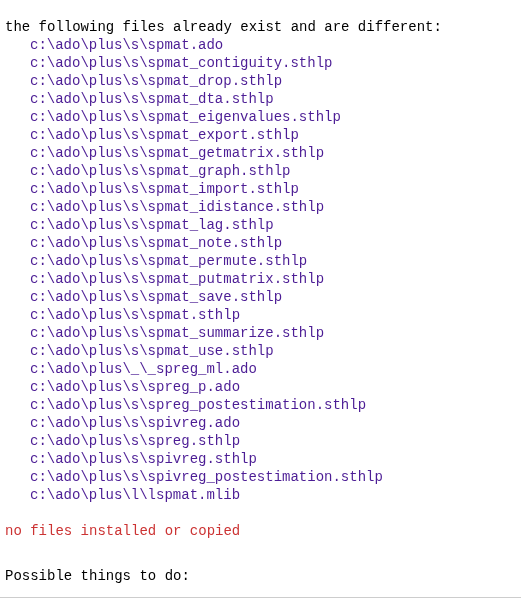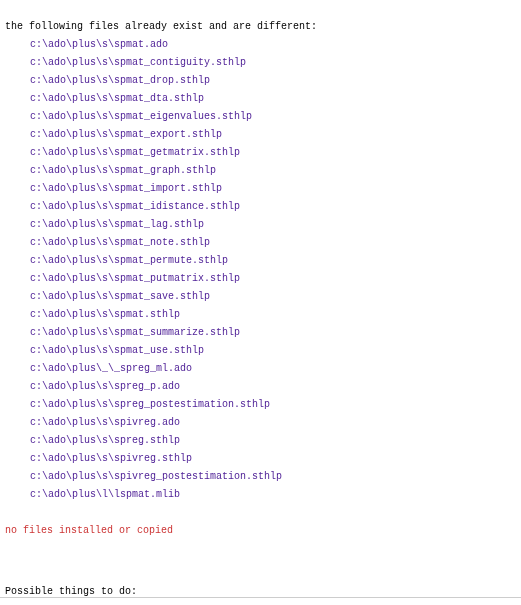--- a/index.html
+++ b/index.html
@@ -23,21 +23,21 @@
     width: 521px;
     height: 605px;
     background: #ffffff;
     box-sizing: border-box;
     padding: 0;
   }
   .line {
     white-space: pre;
     height: 18px;
     line-height: 18px;
-    font-size: 10px;
+    font-size: 14px;
     font-family: "Liberation Mono", "DejaVu Sans Mono", monospace;
     letter-spacing: 0px;
   }
   .spacer {
     height: 18px;
   }
   .half-spacer {
     height: 9px;
   }
   .txt-header {
@@ -48,21 +48,20 @@
     color: #4c1d95;
     padding-left: 30px;
   }
   .txt-error {
     color: #cc3333;
     padding-left: 5px;
   }
   .txt-plain {
     color: #000000;
     padding-left: 5px;
-    margin-top: 16px;
   }
   .bottom-divider {
     position: absolute;
     left: 0;
     top: 597px;
     width: 521px;
     height: 1px;
     background: #cdcdcd;
   }
   .bottom-strip {

